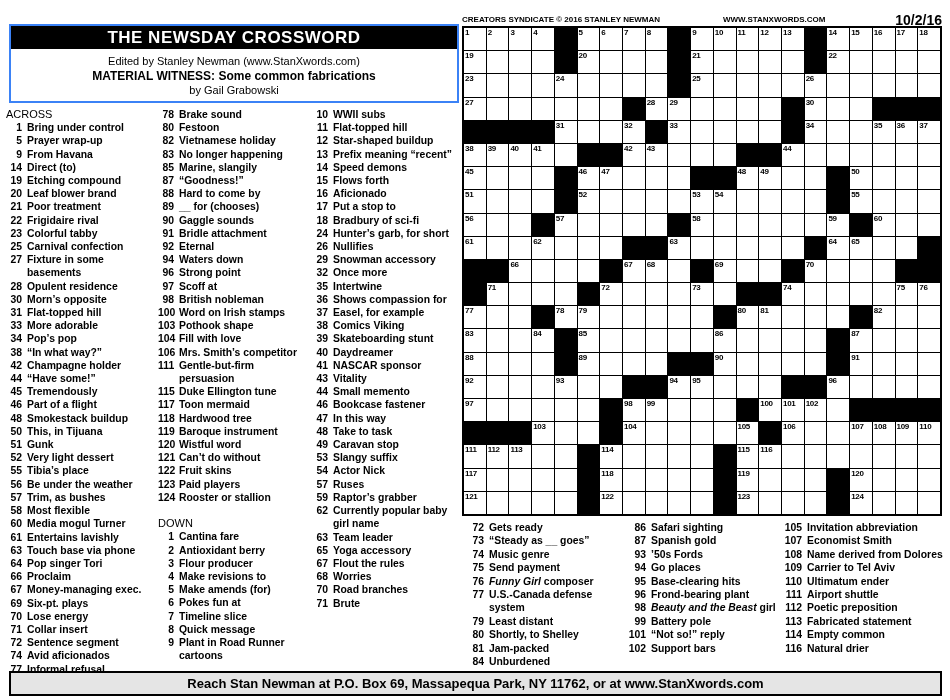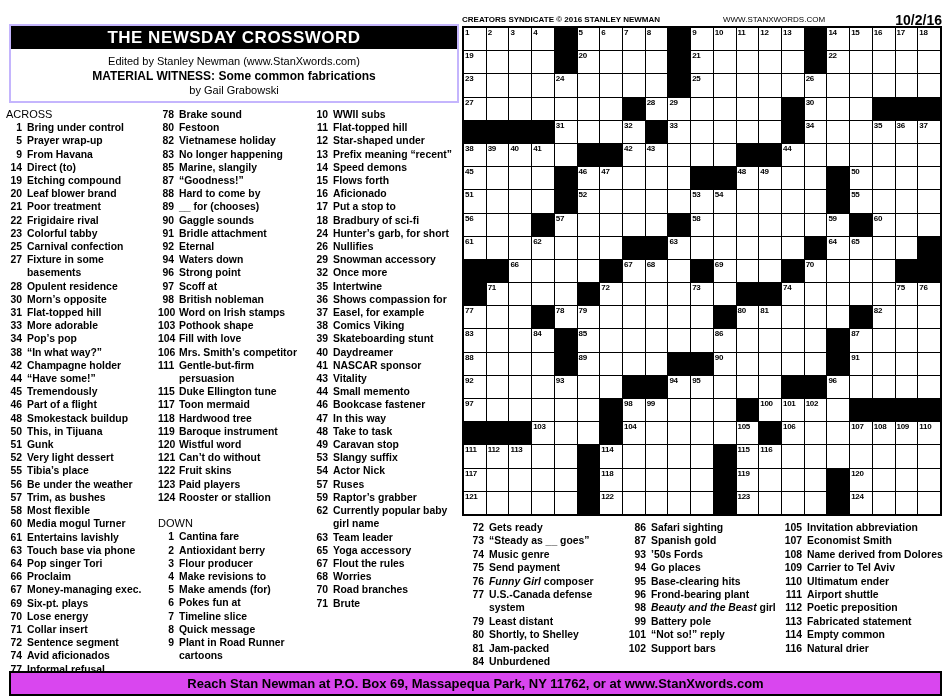--- a/index.html
+++ b/index.html
@@ -1,58 +1,58 @@
 <!DOCTYPE html>
 <html><head>
 <meta charset="utf-8">
 <style>
   * { margin:0; padding:0; box-sizing:border-box; }
   html,body { width:950px; height:700px; background:#fff; font-family:"Liberation Sans", sans-serif; color:#000; overflow:hidden; }
   .page { position:relative; width:950px; height:700px; background:#fff; }
 
   
-  .title-box { position:absolute; left:9px; top:24px; width:450px; height:79px; border:2px solid #c4b5fd; background:#fff; }
+  .title-box { position:absolute; left:9px; top:24px; width:450px; height:79px; border:2px solid #3b82f6; background:#fff; }
   .title-bar { background:#000; color:#fff; text-align:center; font-weight:bold; font-size:17px; line-height:23px; height:23px; letter-spacing:.5px; }
   .edited-line { text-align:center; font-size:11px; line-height:14px; margin-top:5px; }
   .theme-line { text-align:center; font-size:12px; font-weight:bold; line-height:14px; margin-top:1px; }
   .byline { text-align:center; font-size:11px; line-height:14px; }
 
   
   .clue-col { position:absolute; top:108px; }
   .col1 { left:6px;  width:150px; }
   .col2 { left:158px; width:153px; }
   .col3 { left:312px; width:150px; }
   .sec-header { font-size:11px; font-weight:normal; line-height:13.2px; }
   .clue { display:flex; font-size:10.4px; font-weight:bold; line-height:13.2px; }
   .clue .n { width:21px; min-width:21px; text-align:right; padding-right:5px; }
   .clue .t { flex:1; }
   .down-gap { height:13px; }
 
   
   .grid-header { position:absolute; left:462px; top:12px; width:480px; height:12px; }
   .gh-synd { position:absolute; left:0; top:3px; font-size:8px; font-weight:bold; }
-  .gh-web  { position:absolute; left:261px; top:3px; font-size:8px; font-weight:normal; }
+  .gh-web  { position:absolute; left:261px; top:3px; font-size:8px; font-weight:bold; }
   .gh-date { position:absolute; right:0; top:0; font-size:14px; font-weight:bold; }
 
   
   .grid { position:absolute; left:462px; top:26px; width:480px; height:490px; border:2px solid #000; background:#000; display:grid; grid-template-columns:repeat(21,1fr); grid-template-rows:repeat(21,1fr); gap:1px; }
   .cell { background:#fff; position:relative; }
   .cell.black { background:#000; }
   .cell .num { position:absolute; top:0; left:1px; font-size:8px; font-weight:bold; line-height:9px; letter-spacing:-.3px; }
 
   
   .bcol { position:absolute; top:521px; }
   .b1 { left:465px; width:160px; }
   .b2 { left:627px; width:154px; }
   .b3 { left:783px; width:162px; }
   .bcol .clue { line-height:13.4px; }
   .bcol .clue .n { width:24px; min-width:24px; }
 
   
-  .footer { position:absolute; left:9px; top:671px; width:933px; height:25px; border:2px solid #000; text-align:center; font-weight:bold; font-size:13px; line-height:21px; background:#d946ef; }
+  .footer { position:absolute; left:9px; top:671px; width:933px; height:25px; border:2px solid #000; text-align:center; font-weight:bold; font-size:13px; line-height:21px; background:#e5e5e5; }
 </style>
 </head>
 <body>
 
 <div class="page">
 
   <div class="title-box">
     <div class="title-bar">THE NEWSDAY CROSSWORD</div>
     <div class="edited-line">Edited by Stanley Newman (www.StanXwords.com)</div>
     <div class="theme-line">MATERIAL WITNESS: Some common fabrications</div>
@@ -395,21 +395,21 @@
         <div class="clue">
           <span class="n">10</span>
           <span class="t">WWII subs</span>
         </div>
         <div class="clue">
           <span class="n">11</span>
           <span class="t">Flat-topped hill</span>
         </div>
         <div class="clue">
           <span class="n">12</span>
-          <span class="t">Star-shaped under</span>
+          <span class="t">Star-shaped buildup</span>
         </div>
         <div class="clue">
           <span class="n">13</span>
           <span class="t">Prefix meaning “recent”</span>
         </div>
         <div class="clue">
           <span class="n">14</span>
           <span class="t">Speed demons</span>
         </div>
         <div class="clue">

